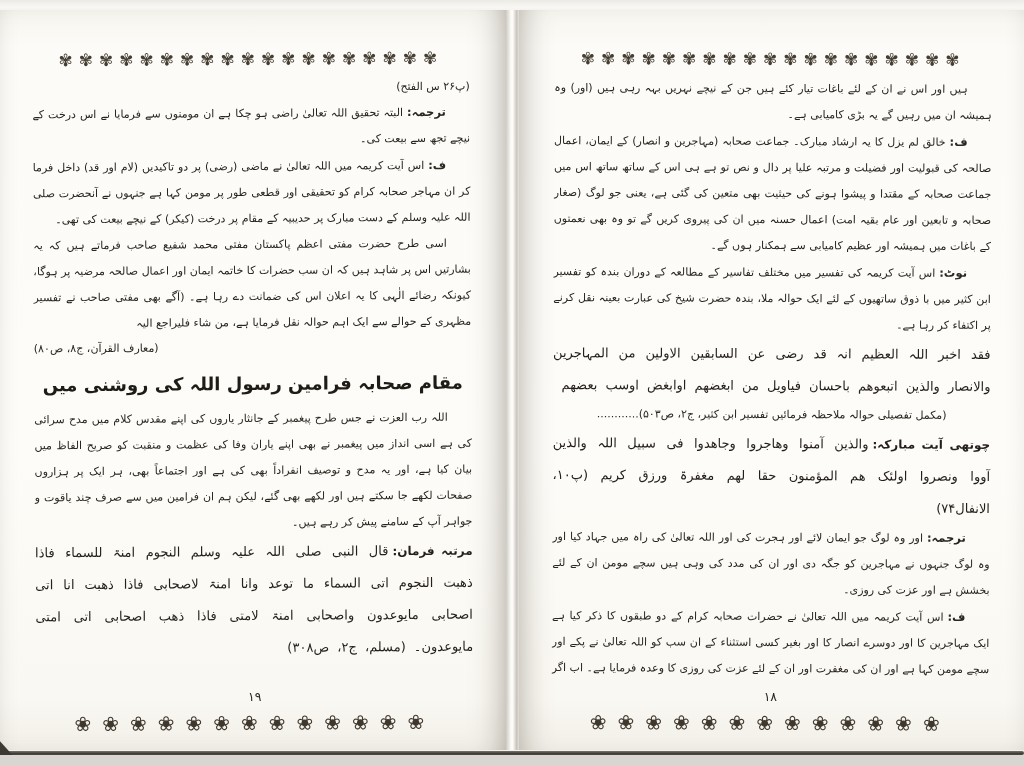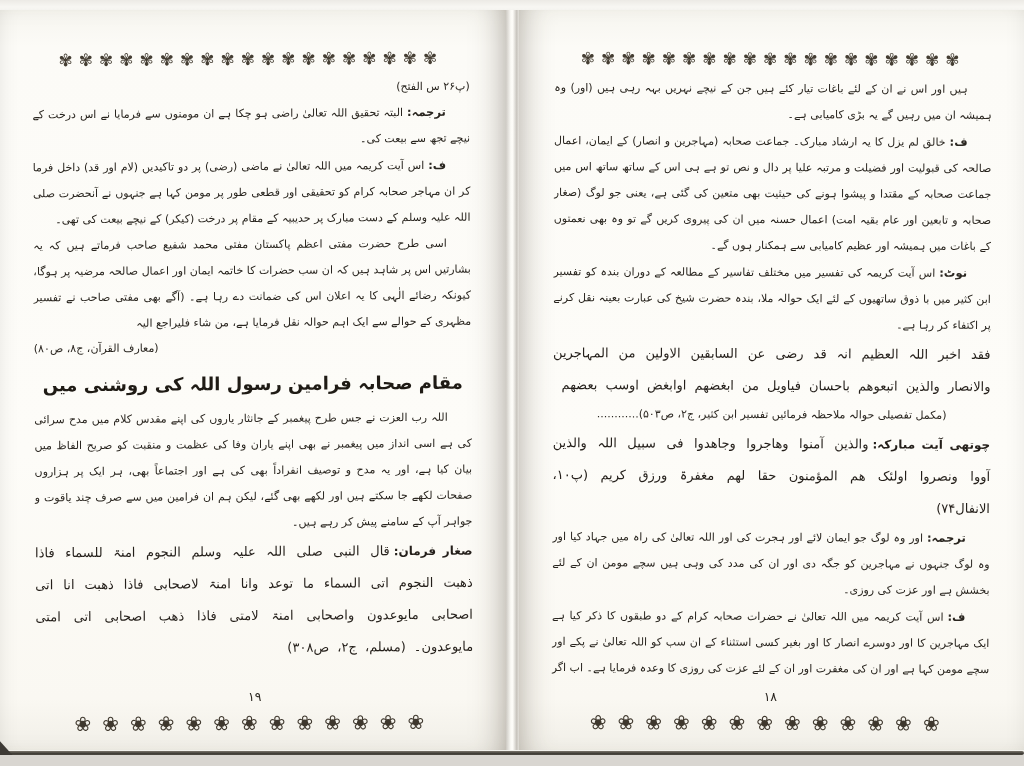--- a/index.html
+++ b/index.html
@@ -62,21 +62,21 @@
         <div class="orn top"><span>✾✾✾✾✾✾✾✾✾✾✾✾✾✾✾✾✾✾✾</span></div>
 
         <div class="content" dir="rtl">
           <p class="ref-r">(پ۲۶ س الفتح)</p>
           <p><span class="lead">ترجمہ:</span><span>البتہ تحقیق اللہ تعالیٰ راضی ہو چکا ہے ان مومنوں سے فرمایا نے اس درخت کے نیچے تجھ سے بیعت کی۔</span></p>
           <p><span class="lead">ف:</span><span>اس آیت کریمہ میں اللہ تعالیٰ نے ماضی (رضی) پر دو تاکیدیں (لام اور قد) داخل فرما کر ان مہاجر صحابہ کرام کو تحقیقی اور قطعی طور پر مومن کہا ہے جنہوں نے آنحضرت صلی اللہ علیہ وسلم کے دست مبارک پر حدیبیہ کے مقام پر درخت (کیکر) کے نیچے بیعت کی تھی۔</span></p>
           <p>اسی طرح حضرت مفتی اعظم پاکستان مفتی محمد شفیع صاحب فرماتے ہیں کہ یہ بشارتیں اس پر شاہد ہیں کہ ان سب حضرات کا خاتمہ ایمان اور اعمال صالحہ مرضیہ پر ہوگا، کیونکہ رضائے الٰہی کا یہ اعلان اس کی ضمانت دے رہا ہے۔ (آگے بھی مفتی صاحب نے تفسیر مظہری کے حوالے سے ایک اہم حوالہ نقل فرمایا ہے، من شاء فلیراجع الیہ</p>
           <p class="ref-l">(معارف القرآن، ج۸، ص۸۰)</p>
           <p class="heading">مقام صحابہ فرامین رسول اللہ کی روشنی میں</p>
           <p>اللہ رب العزت نے جس طرح پیغمبر کے جانثار یاروں کی اپنے مقدس کلام میں مدح سرائی کی ہے اسی انداز میں پیغمبر نے بھی اپنے یاران وفا کی عظمت و منقبت کو صریح الفاظ میں بیان کیا ہے، اور یہ مدح و توصیف انفراداً بھی کی ہے اور اجتماعاً بھی، ہر ایک پر ہزاروں صفحات لکھے جا سکتے ہیں اور لکھے بھی گئے، لیکن ہم ان فرامین میں سے صرف چند یاقوت و جواہر آپ کے سامنے پیش کر رہے ہیں۔</p>
-          <p class="arabic"><span class="lead">صغار فرمان:</span><span>قال النبی صلی اللہ علیہ وسلم النجوم امنۃ للسماء فاذا ذھبت النجوم اتی السماء ما توعد وانا امنۃ لاصحابی فاذا ذھبت انا اتی اصحابی مایوعدون واصحابی امنۃ لامتی فاذا ذھب اصحابی اتی امتی مایوعدون۔ (مسلم، ج۲، ص۳۰۸)</span></p>
+          <p class="arabic"><span class="lead">مرتبہ فرمان:</span><span>قال النبی صلی اللہ علیہ وسلم النجوم امنۃ للسماء فاذا ذھبت النجوم اتی السماء ما توعد وانا امنۃ لاصحابی فاذا ذھبت انا اتی اصحابی مایوعدون واصحابی امنۃ لامتی فاذا ذھب اصحابی اتی امتی مایوعدون۔ (مسلم، ج۲، ص۳۰۸)</span></p>
           <p></p>
         </div>
 
         <div class="footer">
           <div class="pagenum">۱۹</div>
           <div class="orn bottom"><span>❀❀❀❀❀❀❀❀❀❀❀❀❀</span></div>
         </div>
       </div>
     </div>
 

